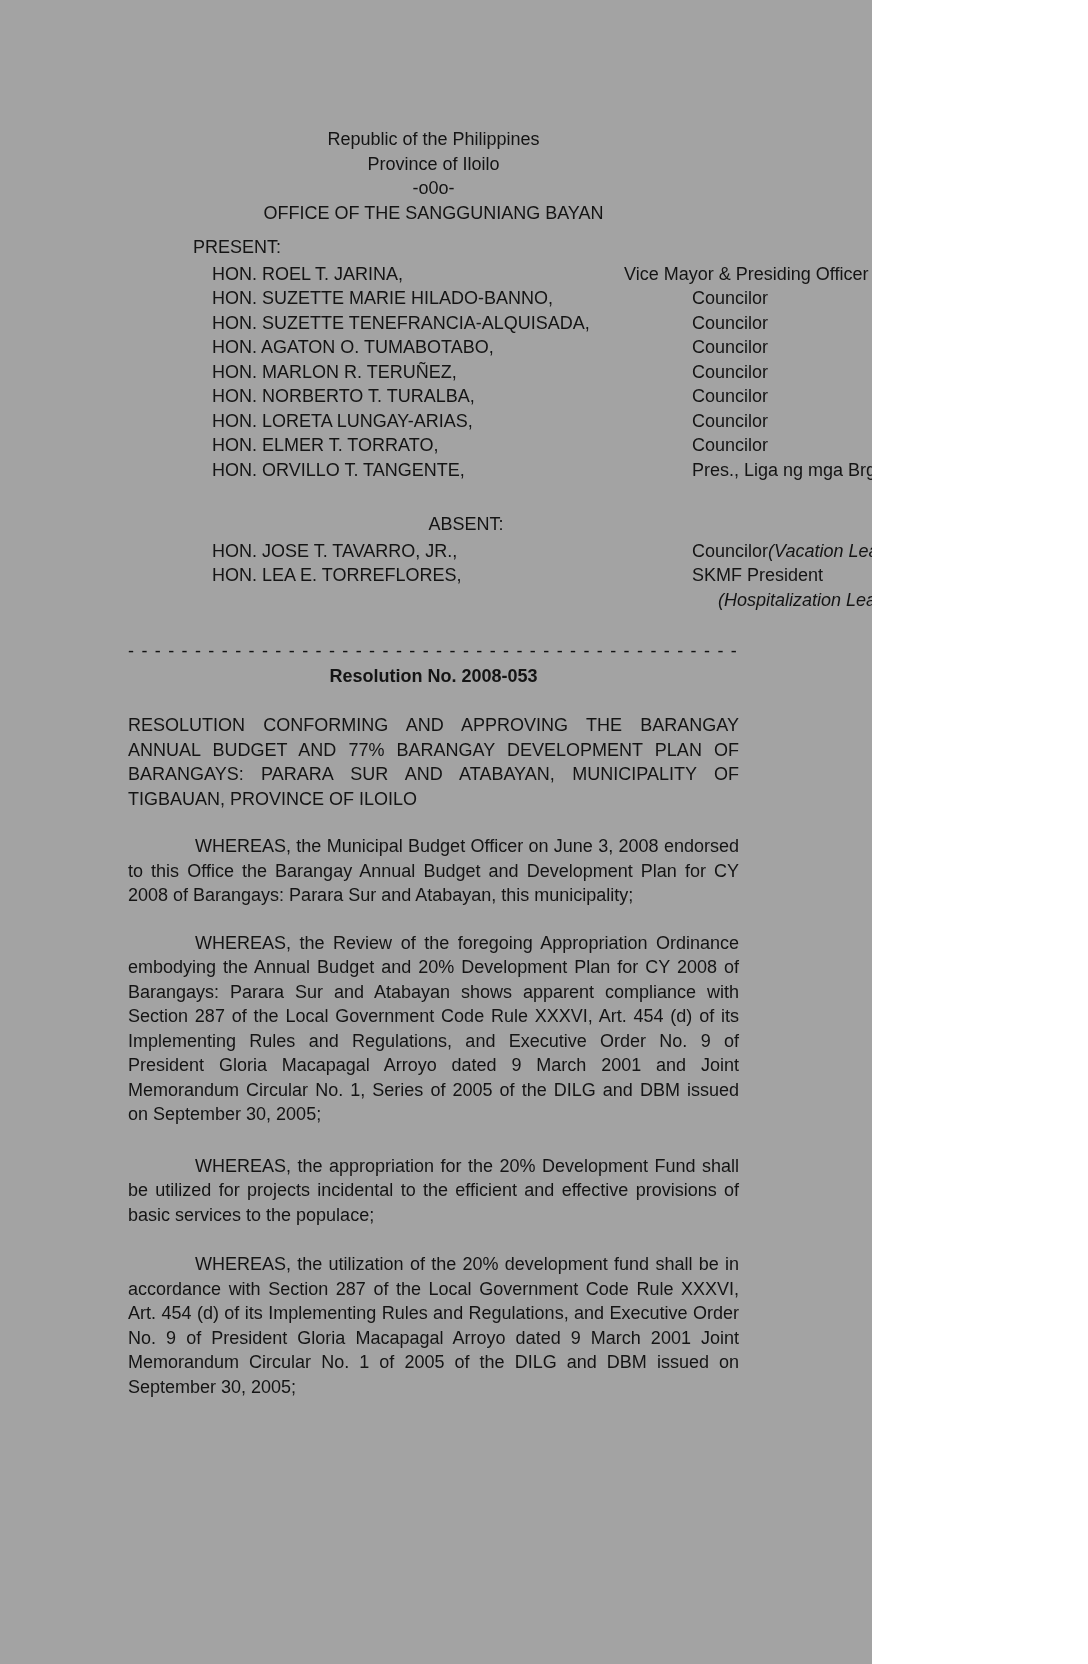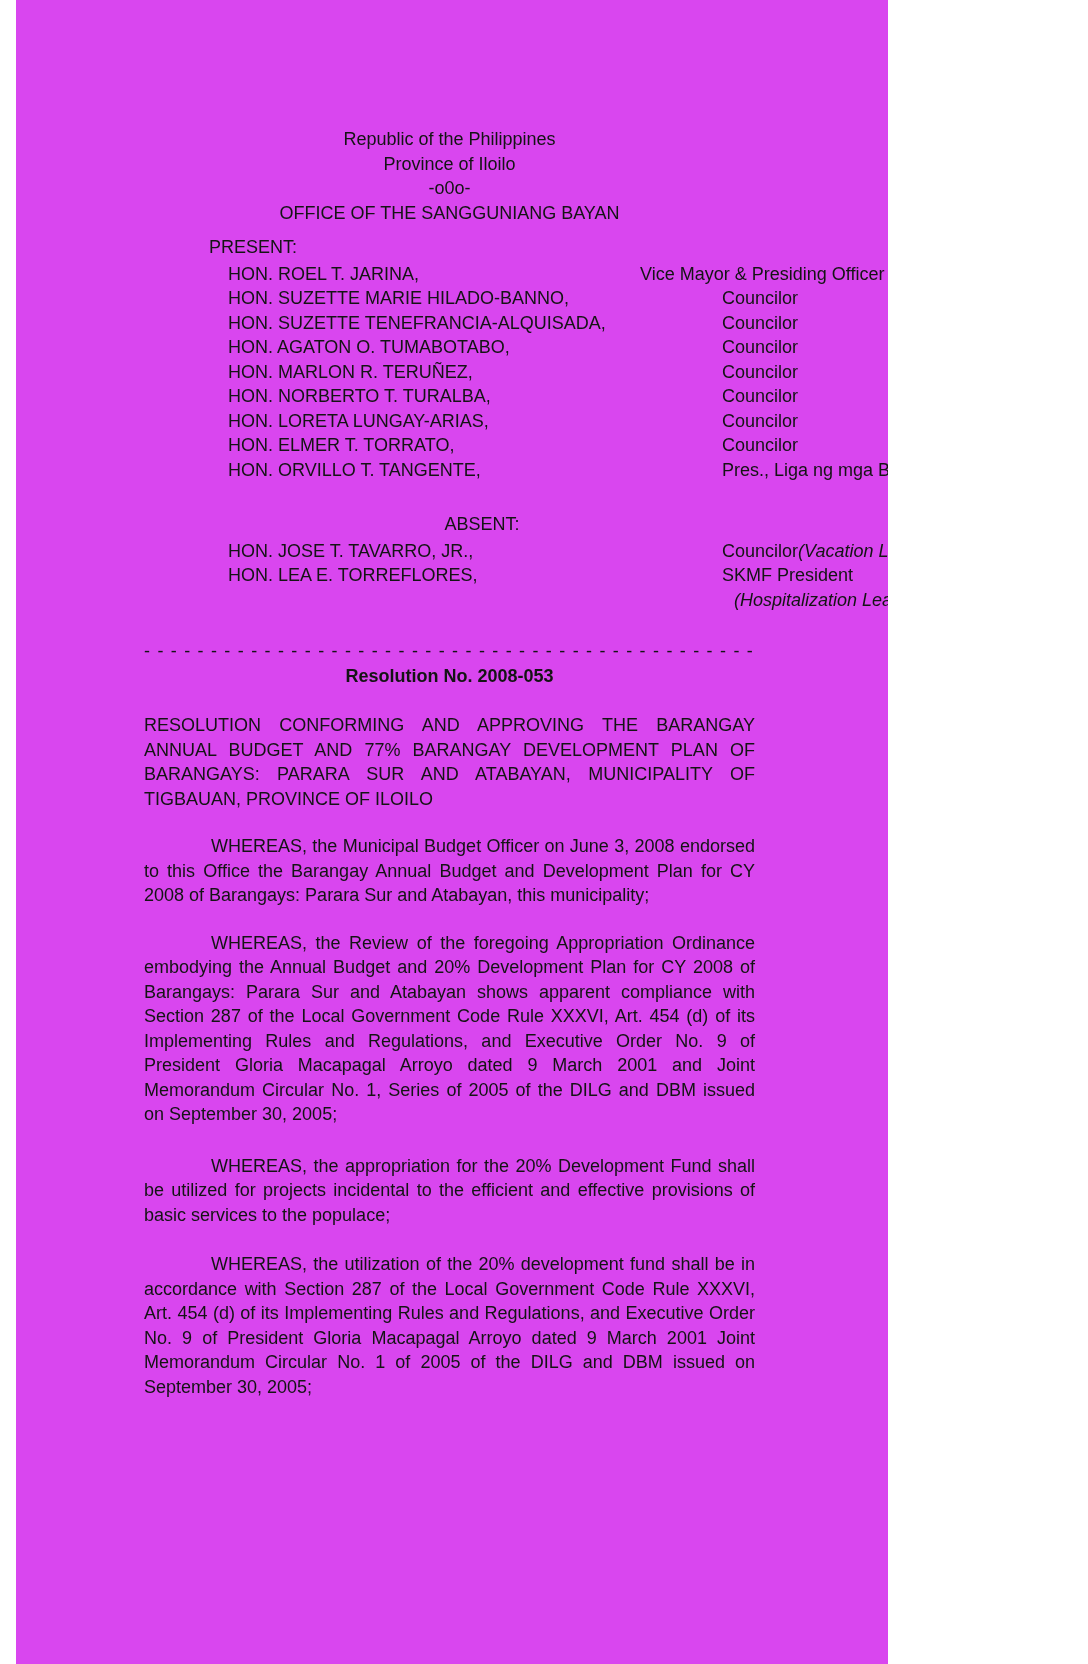--- a/index.html
+++ b/index.html
@@ -4,40 +4,39 @@
 <style>
   html, body {
     margin: 0;
     padding: 0;
     background: #ffffff;
   }
   .page {
     position: relative;
     width: 872px;
     height: 1664px;
-    background: #d946ef;
+    background: #a3a3a3;
     box-sizing: border-box;
     padding: 127px 133px 0 128px;
     font-family: "Liberation Sans", "DejaVu Sans", sans-serif;
     font-size: 18px;
     line-height: 24.5px;
     color: #141414;
     overflow: hidden;
-    margin-left: 16px;
   }
   .center { text-align: center; }
   .justify { text-align: justify; }
   p, .para { margin: 0; }
   .excerpt { margin-top: 26px; }
   .attendance-label { margin-top: 10px; margin-left: 65px; }
   .attendance-label.absent { margin-top: 30px; text-align: center; }
   .member-rows { margin-top: 2px; }
   .member-row { position: relative; height: 24.5px; }
   .member-name { position: absolute; left: 84px; white-space: nowrap; }
-  .member-title { position: absolute; left: 578px; white-space: nowrap; }
+  .member-title { position: absolute; left: 564px; white-space: nowrap; }
   .member-row.wide .member-title { left: 496px; }
   .member-title i { font-style: italic; }
   .extra-title-line { position: relative; height: 24.5px; }
   .extra-title-line .ital { position: absolute; left: 590px; font-style: italic; white-space: nowrap; }
   .separator {
     margin-top: 27px;
     height: 24.5px;
     white-space: nowrap;
     overflow: hidden;
     letter-spacing: 1.2px;

